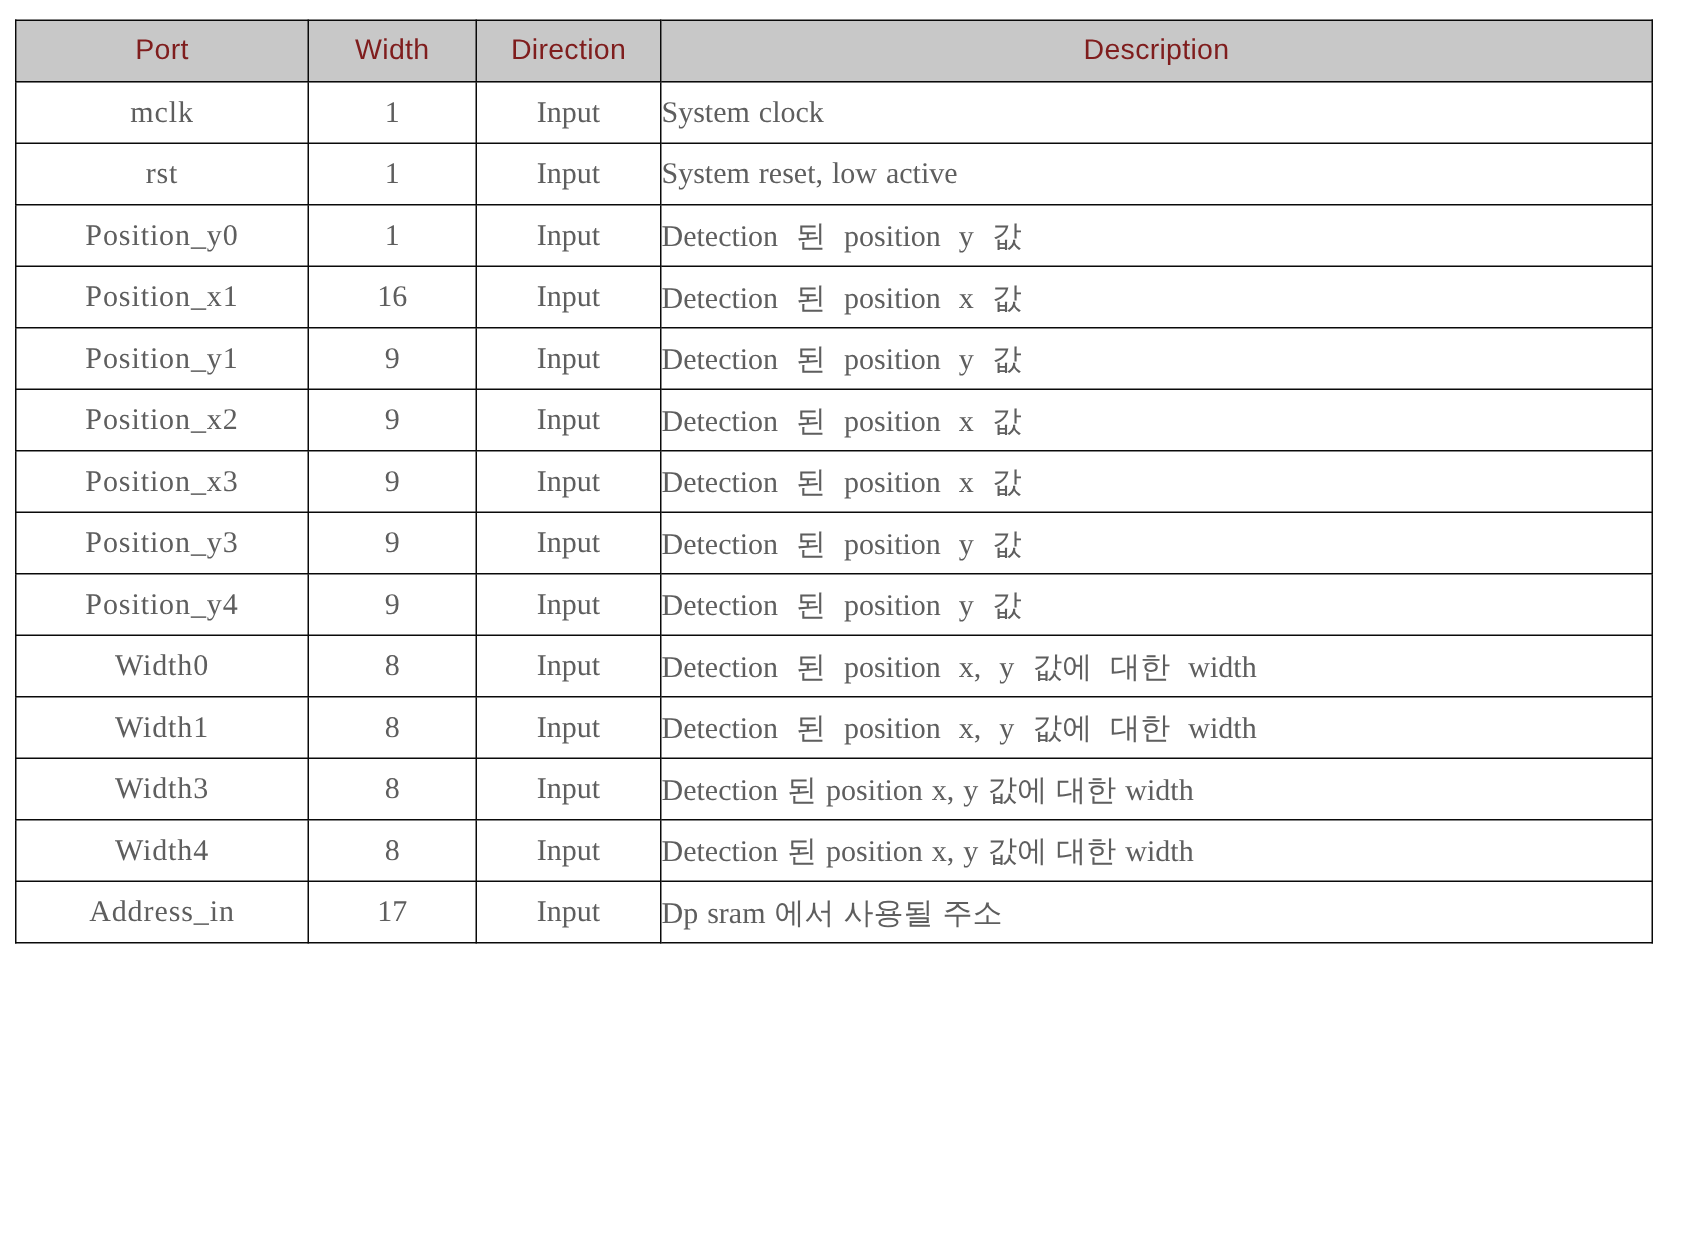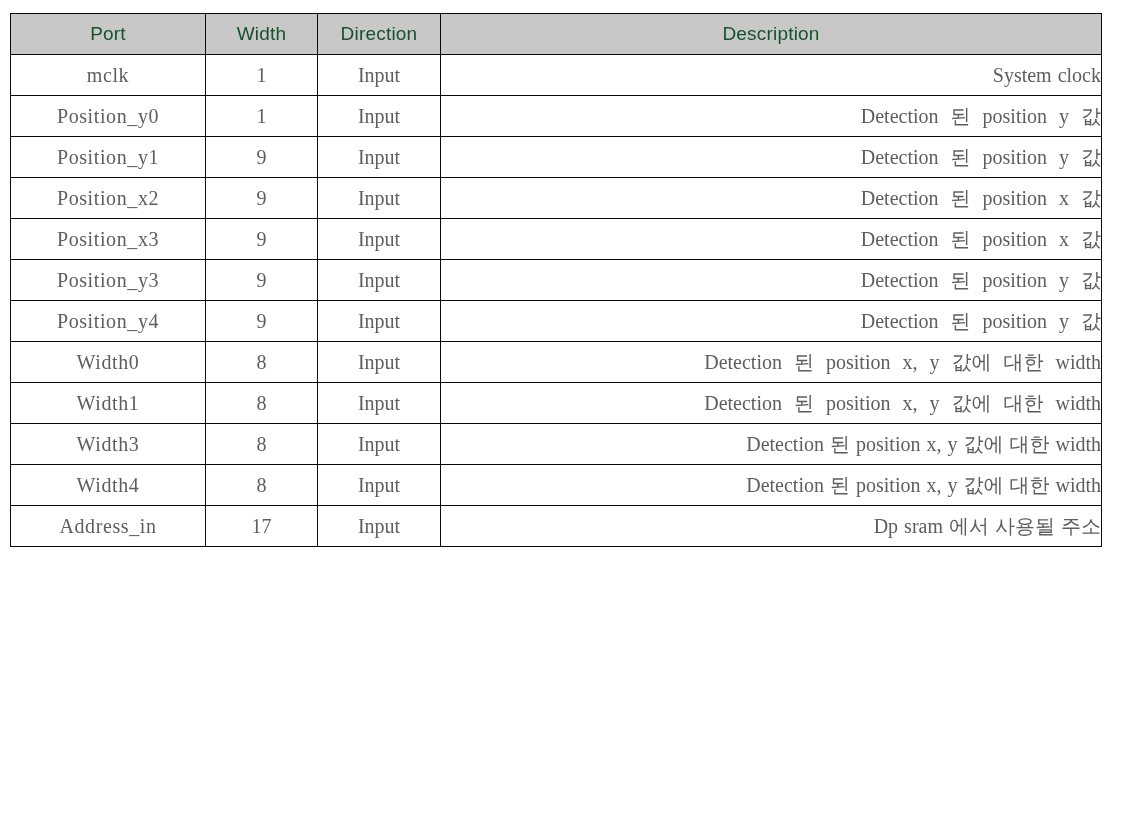--- a/index.html
+++ b/index.html
@@ -42,21 +42,21 @@
   col.col-description { width: 661px; }
 
   
   thead th {
     background: #c8c8c8;
     height: 40px;
     text-align: center;
     font-family: "Liberation Sans", sans-serif;
     font-size: 19px;
     font-weight: 400;
-    color: #14532d;
+    color: #7f1d1d;
     letter-spacing: 0.2px;
   }
 
   
   tbody tr { height: 40px; }
 
   tbody td {
     font-family: "Liberation Serif", serif;
     font-size: 20px;
     color: #5e5e5e;
@@ -67,21 +67,21 @@
   td.c-width,
   td.c-direction {
     text-align: center;
   }
 
   td.c-port {
     letter-spacing: 0.6px;
   }
 
   td.c-desc {
-    text-align: right;
+    text-align: left;
     padding-left: 7px;
     white-space: nowrap;
     overflow: hidden;
   }
 
   
   td.c-desc.wide {
     word-spacing: 7px;
   }
   td.c-desc.tight {
@@ -113,24 +113,36 @@
       </tr>
     </thead>
     <tbody id="table-body">
         <tr>
           <td class="c-port">mclk</td>
           <td class="c-width">1</td>
           <td class="c-direction">Input</td>
           <td class="c-desc tight">System clock</td>
         </tr>
         <tr>
+          <td class="c-port">rst</td>
+          <td class="c-width">1</td>
+          <td class="c-direction">Input</td>
+          <td class="c-desc tight">System reset, low active</td>
+        </tr>
+        <tr>
           <td class="c-port">Position_y0</td>
           <td class="c-width">1</td>
           <td class="c-direction">Input</td>
           <td class="c-desc wide">Detection 된 position y 값</td>
+        </tr>
+        <tr>
+          <td class="c-port">Position_x1</td>
+          <td class="c-width">16</td>
+          <td class="c-direction">Input</td>
+          <td class="c-desc wide">Detection 된 position x 값</td>
         </tr>
         <tr>
           <td class="c-port">Position_y1</td>
           <td class="c-width">9</td>
           <td class="c-direction">Input</td>
           <td class="c-desc wide">Detection 된 position y 값</td>
         </tr>
         <tr>
           <td class="c-port">Position_x2</td>
           <td class="c-width">9</td>

